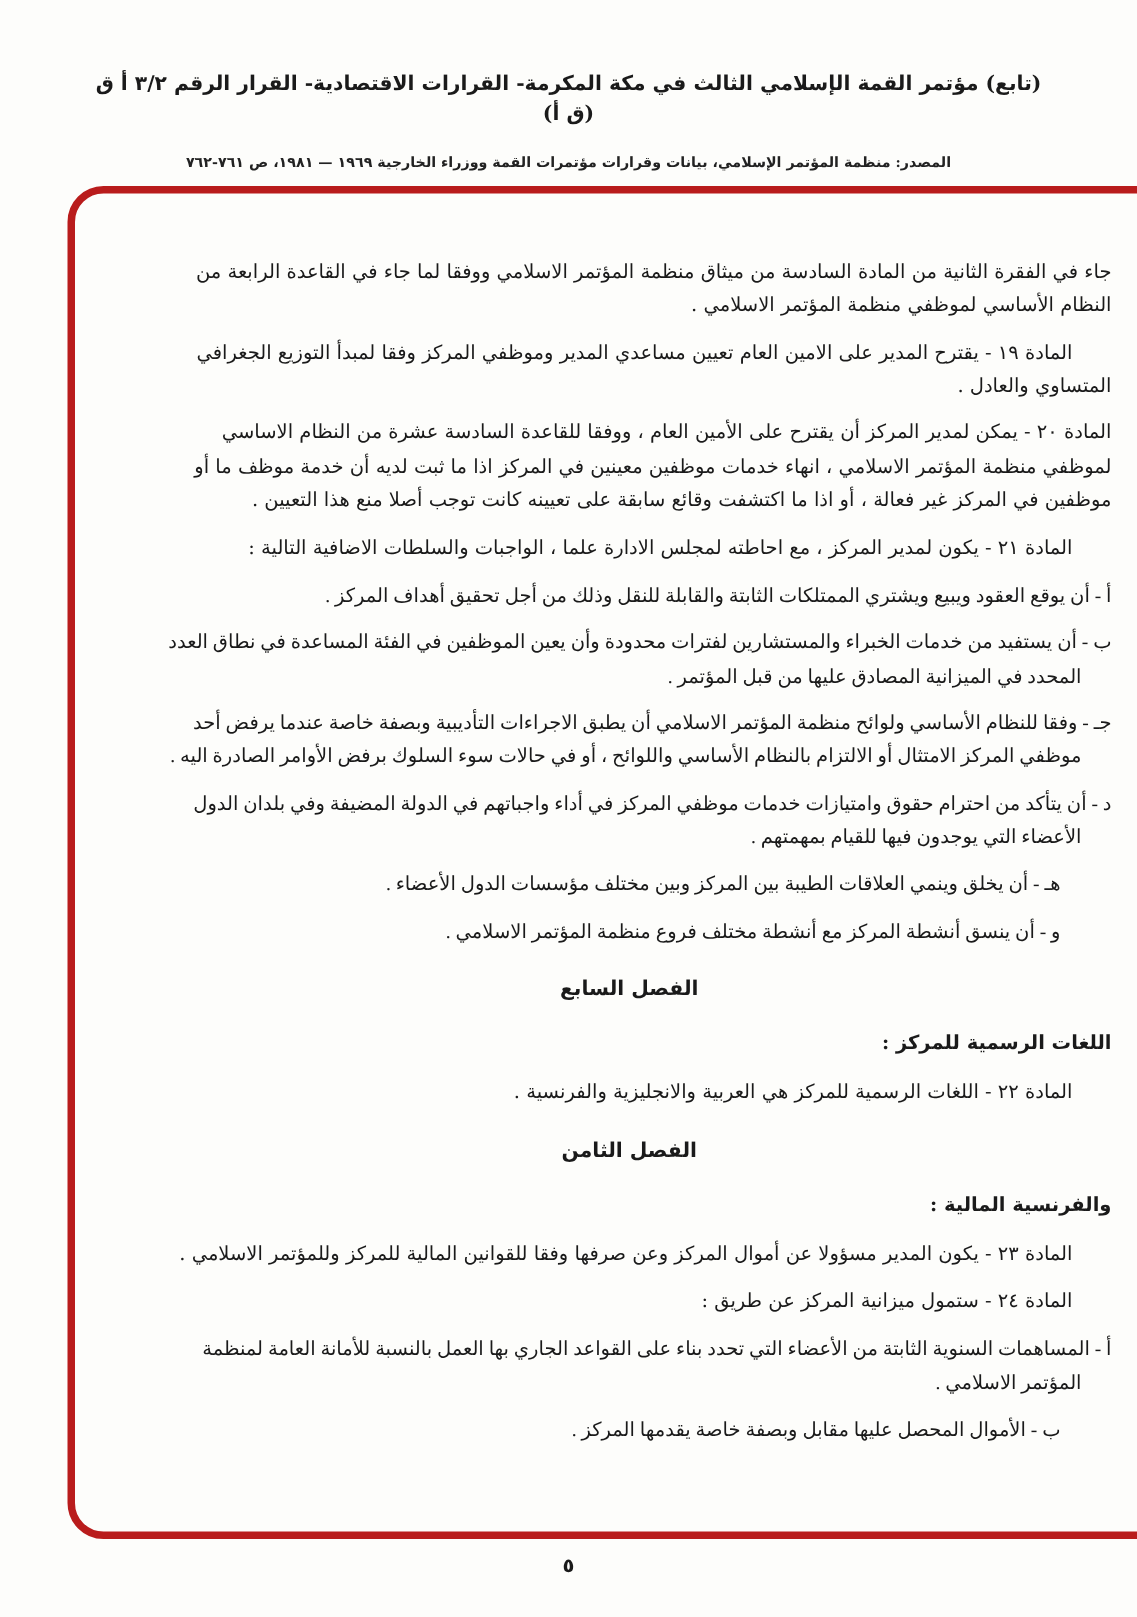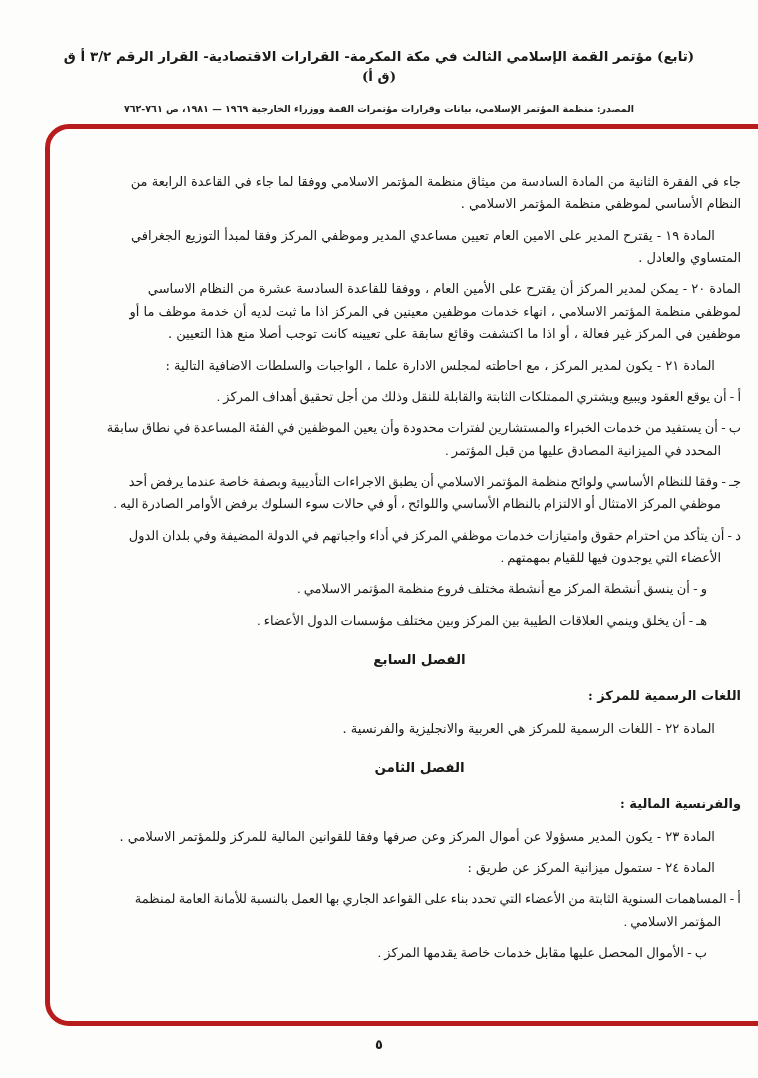--- a/index.html
+++ b/index.html
@@ -103,45 +103,45 @@
   <div class="content-frame">
     <div class="content-inner">
       <p class="para">جاء في الفقرة الثانية من المادة السادسة من ميثاق منظمة المؤتمر الاسلامي ووفقا لما جاء في القاعدة الرابعة من النظام الأساسي لموظفي منظمة المؤتمر الاسلامي .</p>
       <p class="para-indent">المادة ١٩ - يقترح المدير على الامين العام تعيين مساعدي المدير وموظفي المركز وفقا لمبدأ التوزيع الجغرافي المتساوي والعادل .</p>
       <p class="para">المادة ٢٠ - يمكن لمدير المركز أن يقترح على الأمين العام ، ووفقا للقاعدة السادسة عشرة من النظام الاساسي لموظفي منظمة المؤتمر الاسلامي ، انهاء خدمات موظفين معينين في المركز اذا ما ثبت لديه أن خدمة موظف ما أو موظفين في المركز غير فعالة ، أو اذا ما اكتشفت وقائع سابقة على تعيينه كانت توجب أصلا منع هذا التعيين .</p>
       <p class="para-indent">المادة ٢١ - يكون لمدير المركز ، مع احاطته لمجلس الادارة علما ، الواجبات والسلطات الاضافية التالية :</p>
       <p class="item">
           <span class="hang">أ - أن يوقع العقود ويبيع ويشتري الممتلكات الثابتة والقابلة للنقل وذلك من أجل تحقيق أهداف المركز .</span>
         </p>
       <p class="item">
-          <span class="hang">ب - أن يستفيد من خدمات الخبراء والمستشارين لفترات محدودة وأن يعين الموظفين في الفئة المساعدة في نطاق سابقة المحدد في الميزانية المصادق عليها من قبل المؤتمر .</span>
+          <span class="hang">ب - أن يستفيد من خدمات الخبراء والمستشارين لفترات محدودة وأن يعين الموظفين في الفئة المساعدة في نطاق العدد المحدد في الميزانية المصادق عليها من قبل المؤتمر .</span>
         </p>
       <p class="item">
           <span class="hang">جـ - وفقا للنظام الأساسي ولوائح منظمة المؤتمر الاسلامي أن يطبق الاجراءات التأديبية وبصفة خاصة عندما يرفض أحد موظفي المركز الامتثال أو الالتزام بالنظام الأساسي واللوائح ، أو في حالات سوء السلوك برفض الأوامر الصادرة اليه .</span>
         </p>
       <p class="item">
           <span class="hang">د - أن يتأكد من احترام حقوق وامتيازات خدمات موظفي المركز في أداء واجباتهم في الدولة المضيفة وفي بلدان الدول الأعضاء التي يوجدون فيها للقيام بمهمتهم .</span>
         </p>
       <p class="item item-indent">
-          <span class="hang">و - أن ينسق أنشطة المركز مع أنشطة مختلف فروع منظمة المؤتمر الاسلامي .</span>
+          <span class="hang">هـ - أن يخلق وينمي العلاقات الطيبة بين المركز وبين مختلف مؤسسات الدول الأعضاء .</span>
         </p>
       <p class="item item-indent">
-          <span class="hang">هـ - أن يخلق وينمي العلاقات الطيبة بين المركز وبين مختلف مؤسسات الدول الأعضاء .</span>
+          <span class="hang">و - أن ينسق أنشطة المركز مع أنشطة مختلف فروع منظمة المؤتمر الاسلامي .</span>
         </p>
       <p class="heading">الفصل السابع</p>
       <p class="label">اللغات الرسمية للمركز :</p>
       <p class="para-indent">المادة ٢٢ - اللغات الرسمية للمركز هي العربية والانجليزية والفرنسية .</p>
       <p class="heading">الفصل الثامن</p>
       <p class="label">والفرنسية المالية :</p>
       <p class="para-indent">المادة ٢٣ - يكون المدير مسؤولا عن أموال المركز وعن صرفها وفقا للقوانين المالية للمركز وللمؤتمر الاسلامي .</p>
       <p class="para-indent">المادة ٢٤ - ستمول ميزانية المركز عن طريق :</p>
       <p class="item">
           <span class="hang">أ - المساهمات السنوية الثابتة من الأعضاء التي تحدد بناء على القواعد الجاري بها العمل بالنسبة للأمانة العامة لمنظمة المؤتمر الاسلامي .</span>
         </p>
       <p class="item item-indent">
-          <span class="hang">ب - الأموال المحصل عليها مقابل خدمات خاصة يقدمها المركز .</span>
+          <span class="hang">ب - الأموال المحصل عليها مقابل وبصفة خاصة يقدمها المركز .</span>
         </p>
     </div>
   </div>
 
   <div class="page-number">٥</div>
 
 </div>
 
 </body></html>

